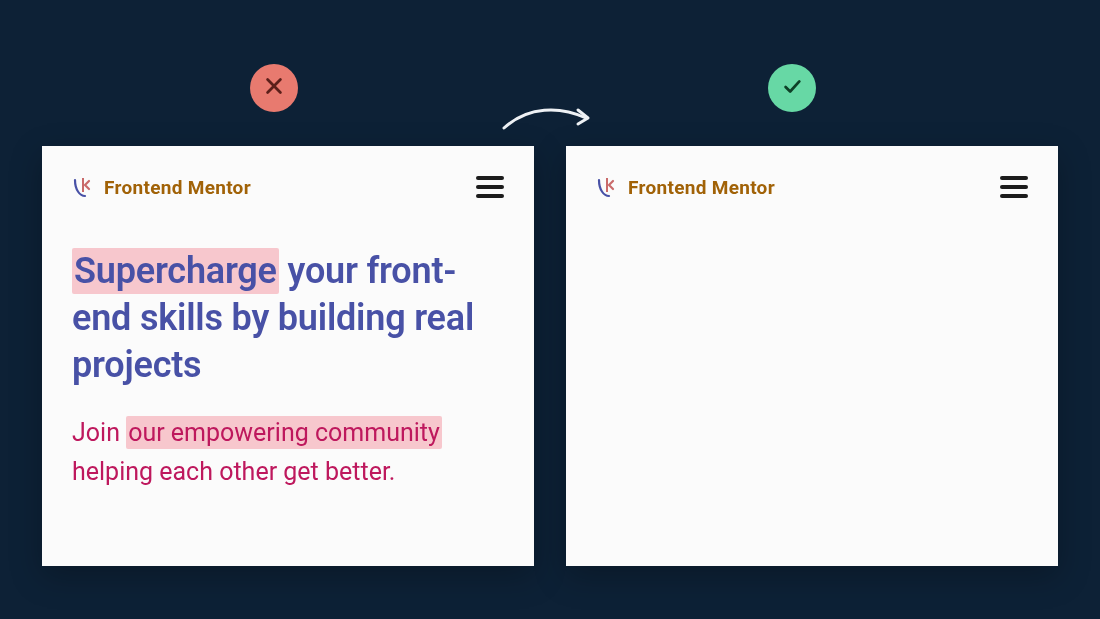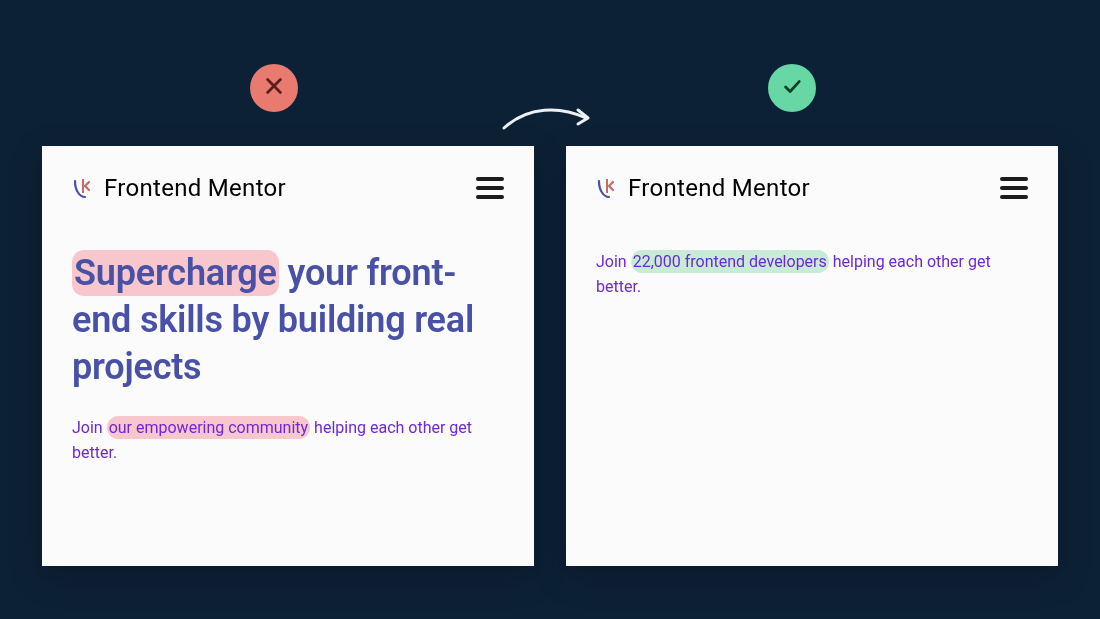--- a/index.html
+++ b/index.html
@@ -52,24 +52,24 @@
     justify-content: space-between;
     margin-bottom: 48px;
   }
   .brand {
     display: flex;
     align-items: center;
     gap: 6px;
   }
   .brand-mark { width: 26px; height: 26px; }
   .brand-name {
-    font-size: 24px;
+    font-size: 19px;
     letter-spacing: 0.3px;
-    color: #000000;
-    font-weight: 400;
+    color: #a16207;
+    font-weight: 700;
   }
   .hamburger {
     width: 28px;
     height: 22px;
     display: flex;
     flex-direction: column;
     justify-content: space-between;
   }
   .hamburger span {
     display: block;
@@ -81,29 +81,29 @@
 
   .headline {
     font-size: 36px;
     line-height: 1.3;
     font-weight: 600;
     color: #4851a6;
     letter-spacing: -0.2px;
     margin-bottom: 26px;
   }
   .subline {
-    font-size: 16px;
+    font-size: 25px;
     line-height: 1.55;
-    color: #6d28d9;
+    color: #be185d;
     font-weight: 400;
   }
 
   mark {
     padding: 2px 2px;
-    border-radius: 12px;
+    border-radius: 2px;
   }
   mark.bad  { background: #f7c7cd; color: inherit; }
   mark.good { background: #c8ebd6; color: inherit; }
 </style>
 </head>
 <body>
 
 <div class="badge badge-bad">
   <span>
     <svg viewBox="0 0 24 24" fill="none" stroke="#5b1f1a" stroke-linecap="round">
@@ -168,16 +168,13 @@
       <span class="brand-name">Frontend Mentor</span>
     </div>
     <div class="hamburger">
       <span></span>
         <span></span>
         <span></span>
     </div>
   </div>
 
 
-  <p class="subline">
-    <span>Join </span><mark class="good">22,000 frontend developers</mark><span> helping each other get better.</span>
-  </p>
 </div>
 
 </body></html>

